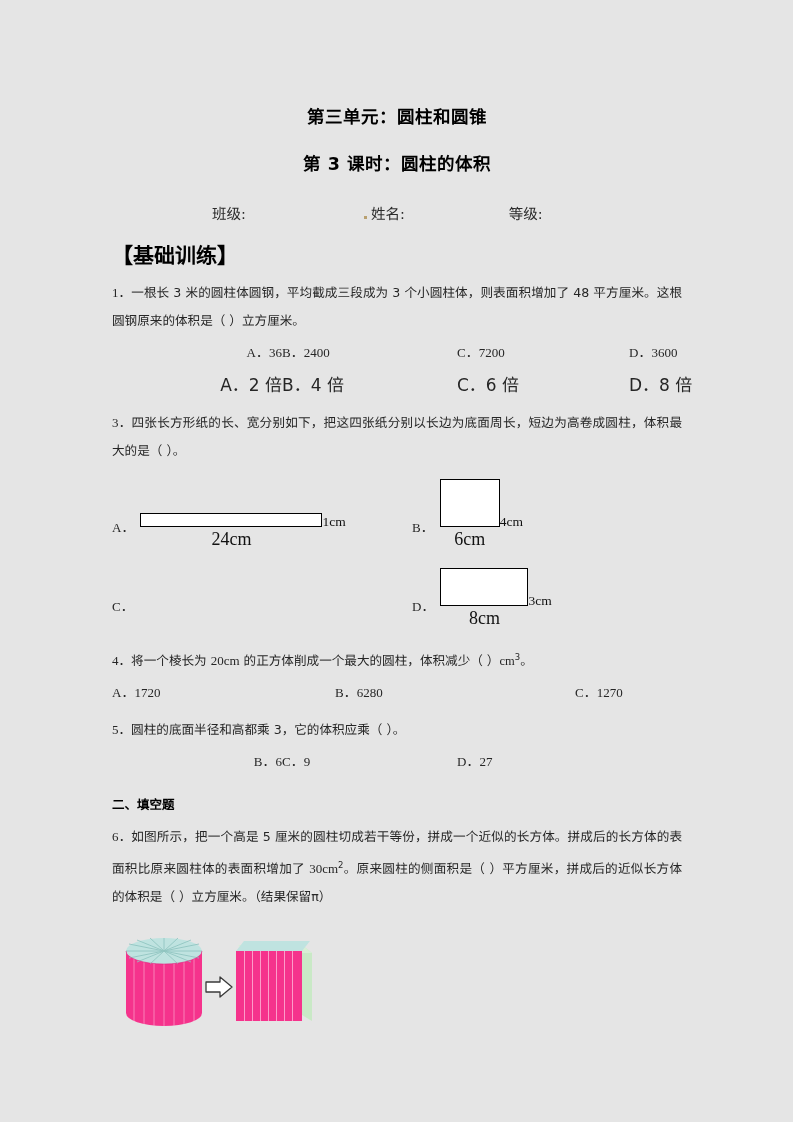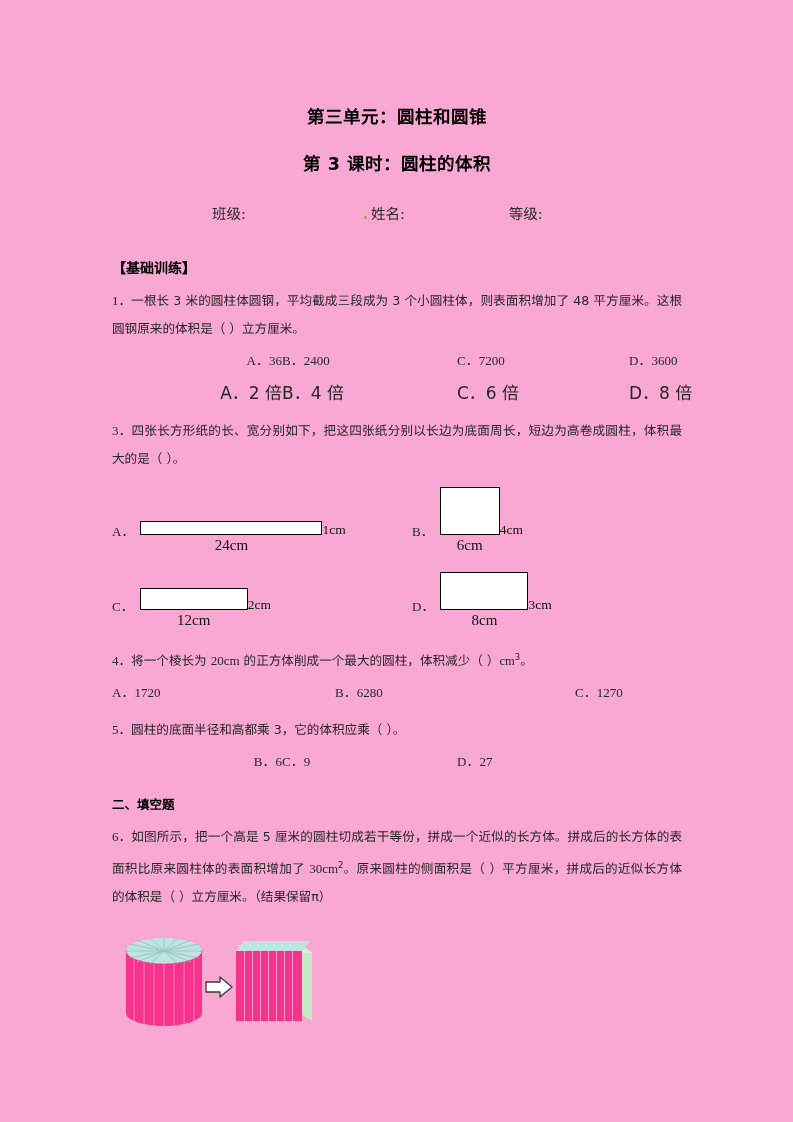--- a/index.html
+++ b/index.html
@@ -9,21 +9,21 @@
     background: #ffffff;
   }
   body {
     font-family: "Liberation Serif", "DejaVu Serif", serif;
     color: #1a1a1a;
   }
   .page {
     position: relative;
     width: 793px;
     height: 1122px;
-    background: #f9a8d4;
+    background: #e5e5e5;
     margin: 0 auto;
     overflow: hidden;
     box-sizing: border-box;
   }
   .content {
     position: absolute;
     left: 112px;
     top: 0;
     width: 570px;
   }
@@ -58,22 +58,22 @@
     height: 3px;
     background: #b8a070;
     margin-right: 4px;
     vertical-align: 2px;
   }
 
   
   .section-head {
     font-family: Liberation Mono, monospace;
     font-weight: bold;
-    font-size: 14px;
-    margin-top: 34px;
+    font-size: 21px;
+    margin-top: 16px;
     color: #000;
   }
   .sub-head {
     font-family: "DejaVu Sans", "Liberation Sans", sans-serif;
     font-weight: bold;
     font-size: 12.5px;
     margin-top: 20px;
     color: #000;
   }
   .sub-head.tight { margin-top: 17px; }
@@ -152,21 +152,21 @@
     font-family: "Liberation Serif", "DejaVu Serif", serif;
     font-size: 13.5px;
     line-height: 1;
     color: #111;
     white-space: nowrap;
     transform: translateY(1px);
   }
   .lbl-bottom {
     text-align: center;
     font-family: "Liberation Serif", "DejaVu Serif", serif;
-    font-size: 15px;
+    font-size: 18px;
     color: #111;
     margin-top: 2px;
     white-space: nowrap;
   }
 
   
   .illus {
     margin-top: 18px;
     margin-left: 8px;
   }
@@ -233,27 +233,20 @@
             <span class="lbl-right">4cm</span>
           </div>
           <div class="lbl-bottom" style="width:60px;">6cm</div>
         </div>
       </div>
     </div>
 
     <div class="figrow" style="margin-top:18px;">
       <div class="figcell" style="width:300px;">
         <span class="letter">C．</span>
-        <div>
-          <div class="rectwrap">
-            <div class="rect" style="width:108px;height:22px;"></div>
-            <span class="lbl-right">2cm</span>
-          </div>
-          <div class="lbl-bottom" style="width:108px;">12cm</div>
-        </div>
       </div>
       <div class="figcell">
         <span class="letter">D．</span>
         <div>
           <div class="rectwrap">
             <div class="rect" style="width:88px;height:38px;"></div>
             <span class="lbl-right">3cm</span>
           </div>
           <div class="lbl-bottom" style="width:88px;">8cm</div>
         </div>

